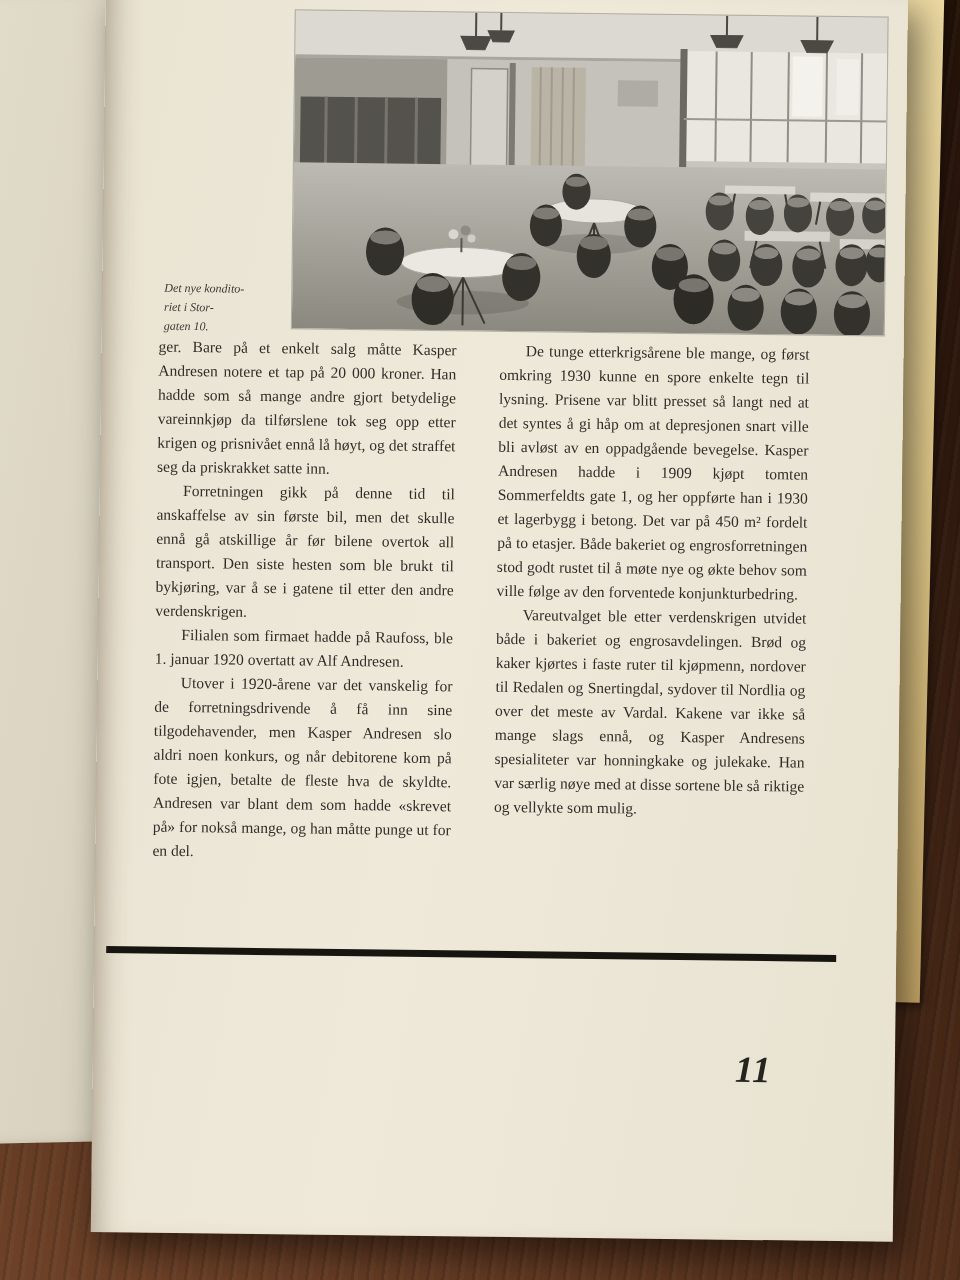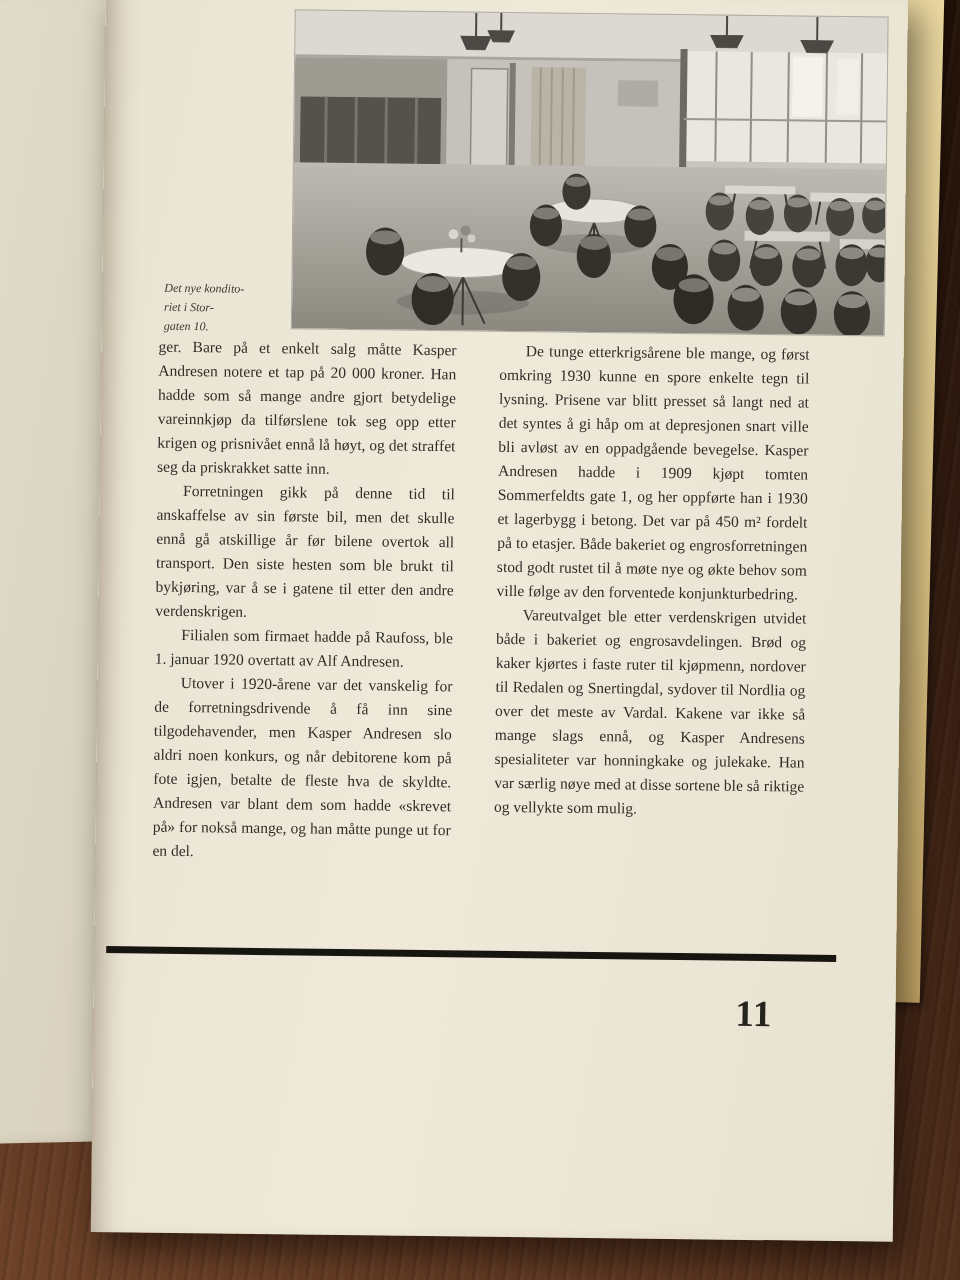--- a/index.html
+++ b/index.html
@@ -52,22 +52,22 @@
   .col{
     position:absolute;top:348px;text-align:justify;
     font-size:15.5px;line-height:1.55;color:#2f2d28;
   }
   .col-left{left:57px;width:298px;}
   .col-right{left:398px;width:310px;}
   .col p{margin:0;}
   .col p.indent{text-indent:1.7em;}
   .rule{position:absolute;left:12px;top:960px;width:730px;height:7px;background:#17150f;}
   .page-number{
-    position:absolute;left:642px;top:998px;
-    font-size:37px;font-weight:700;color:#26241e;letter-spacing:1px;
+    position:absolute;left:642px;top:1054px;
+    font-size:37px;font-style:italic;font-weight:700;color:#26241e;letter-spacing:1px;
   }
 </style>
 </head>
 <body>
 
 <div class="scene">
   <div class="wood-grain"></div>
 
   <div class="prev-page">
     <span class="frag f0">tor-</span>

